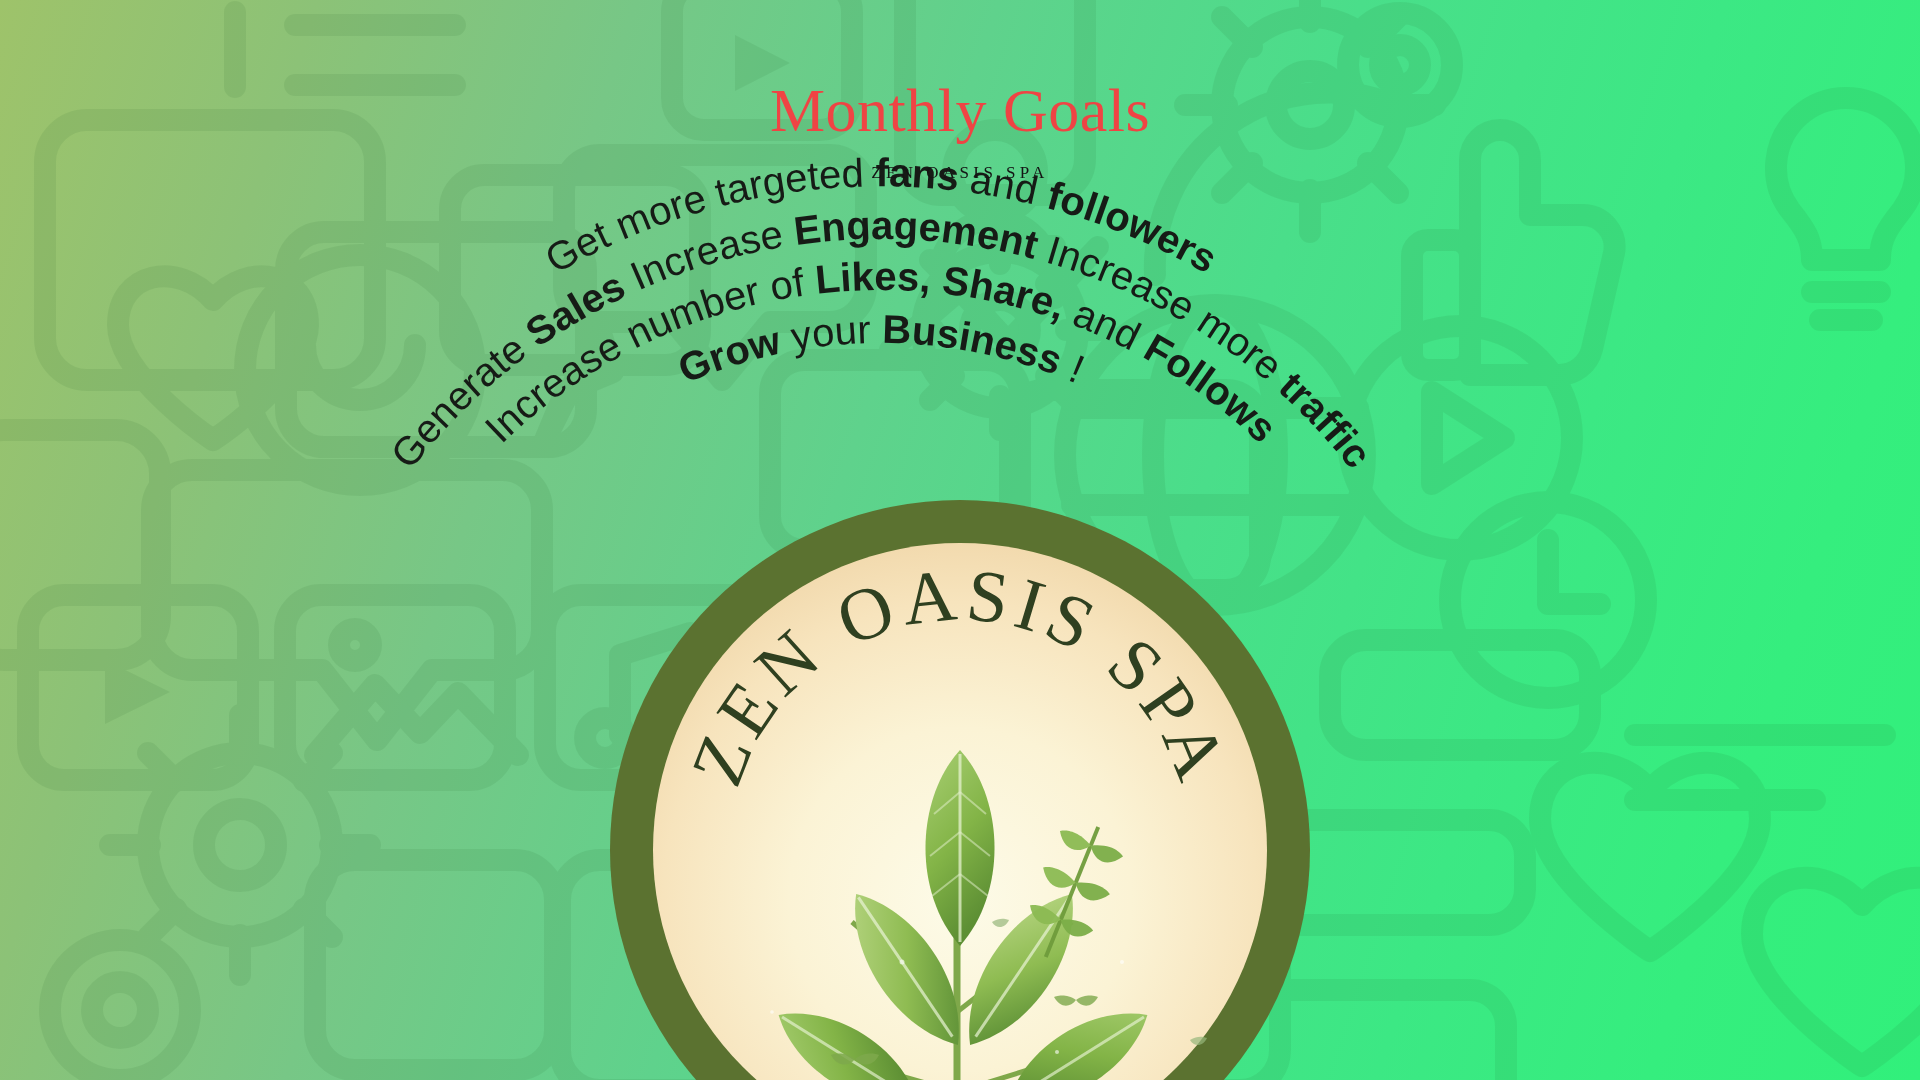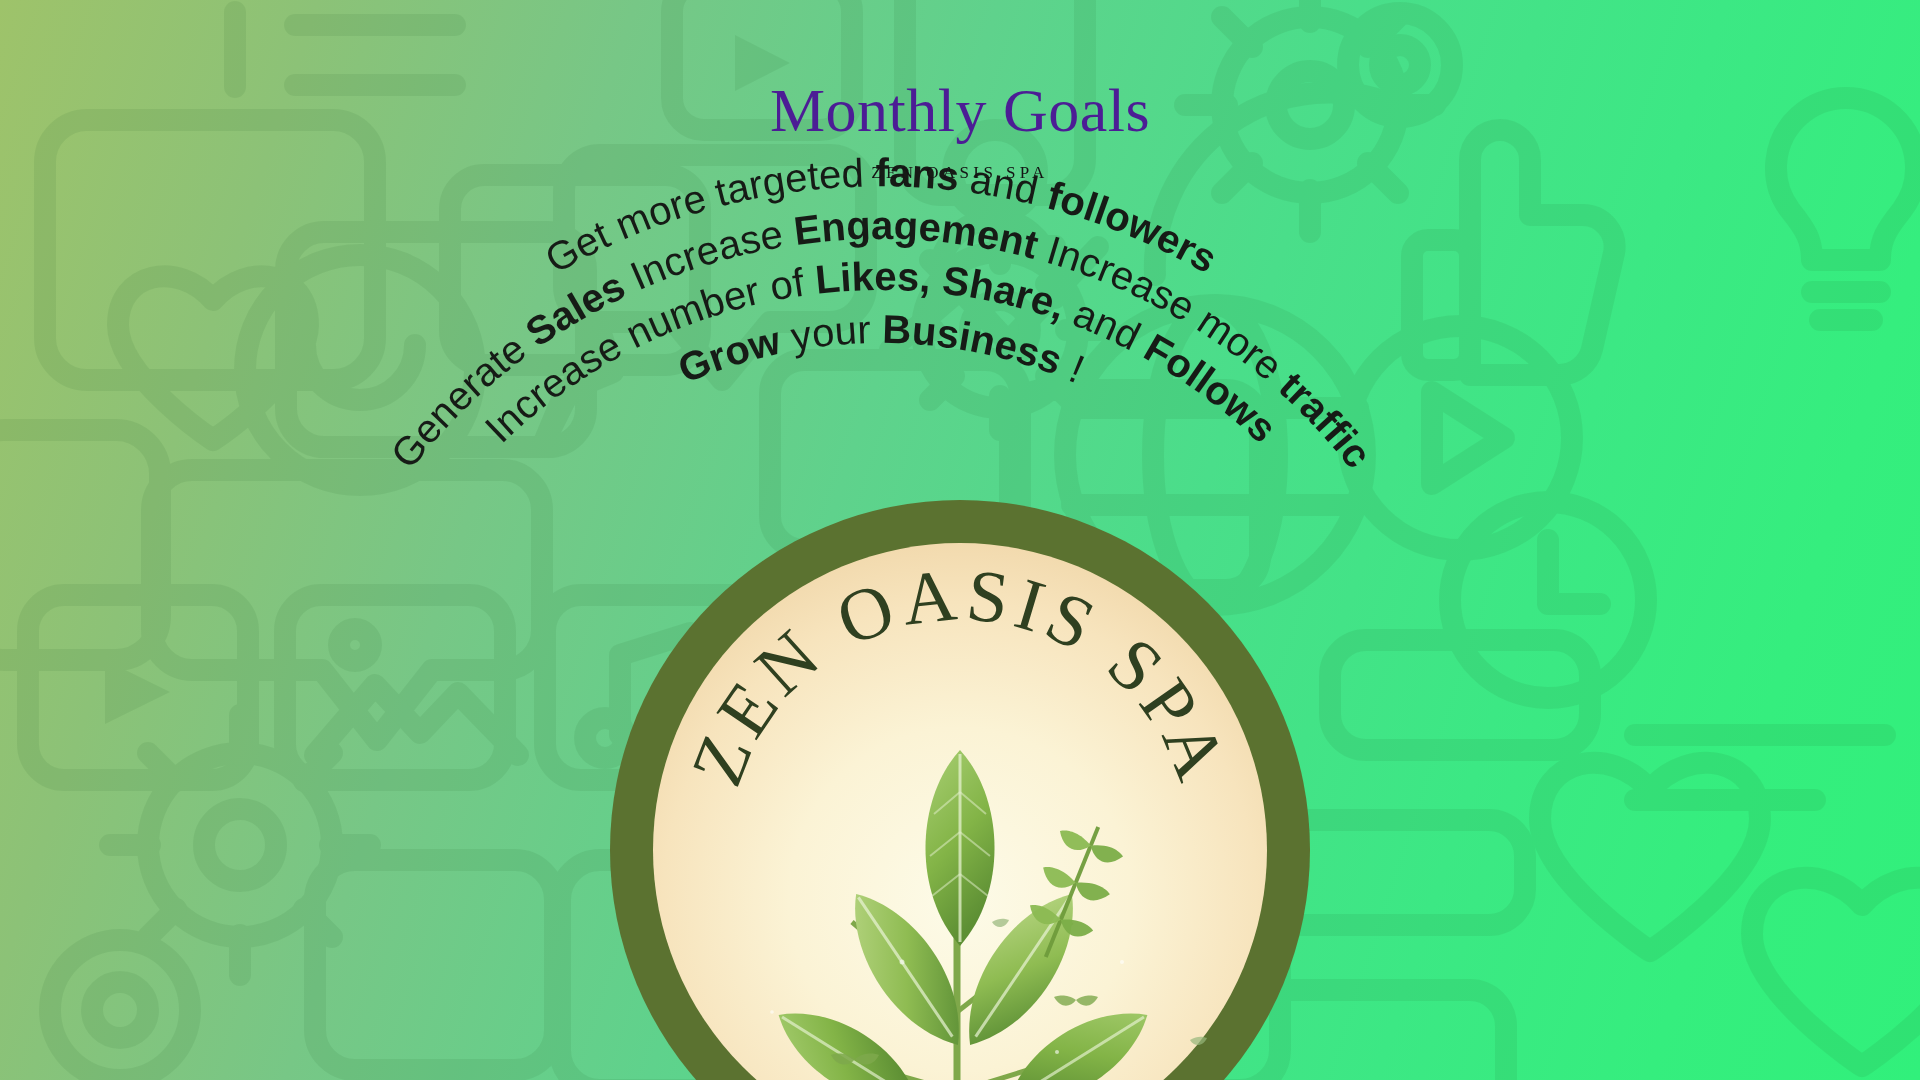--- a/index.html
+++ b/index.html
@@ -31,21 +31,21 @@
   .header {
     position:absolute;
     top:78px; left:0; right:0;
     text-align:center;
     z-index:5;
   }
   .title {
     font-family:"Liberation Serif", serif;
     font-size:62px;
     font-weight:400;
-    color:#4c1d95;
+    color:#ef4444;
     letter-spacing:0.5px;
     line-height:1.05;
   }
   .subtitle {
     font-family:"Liberation Serif", serif;
     font-size:17px;
     font-weight:400;
     color:#141414;
     letter-spacing:4.4px;
     margin-top:20px;

